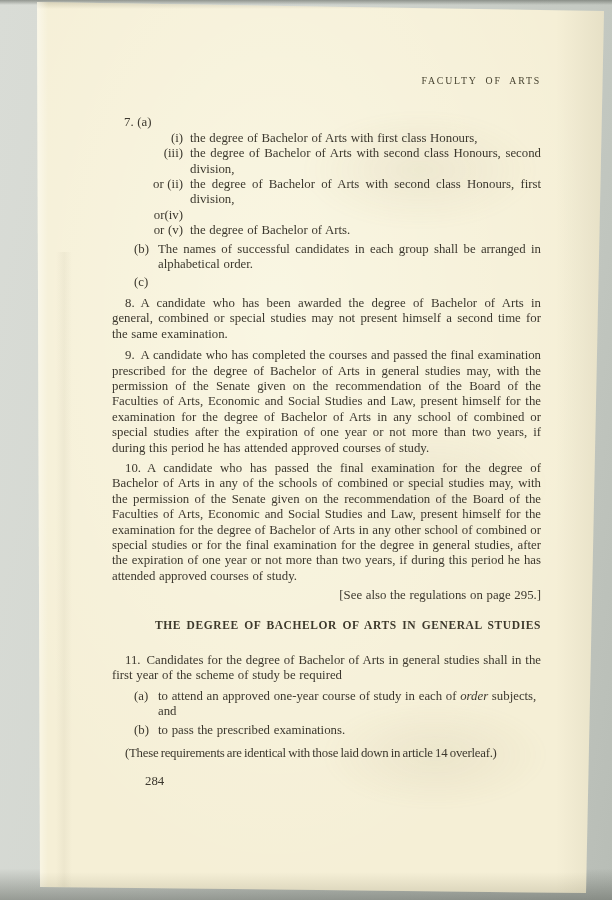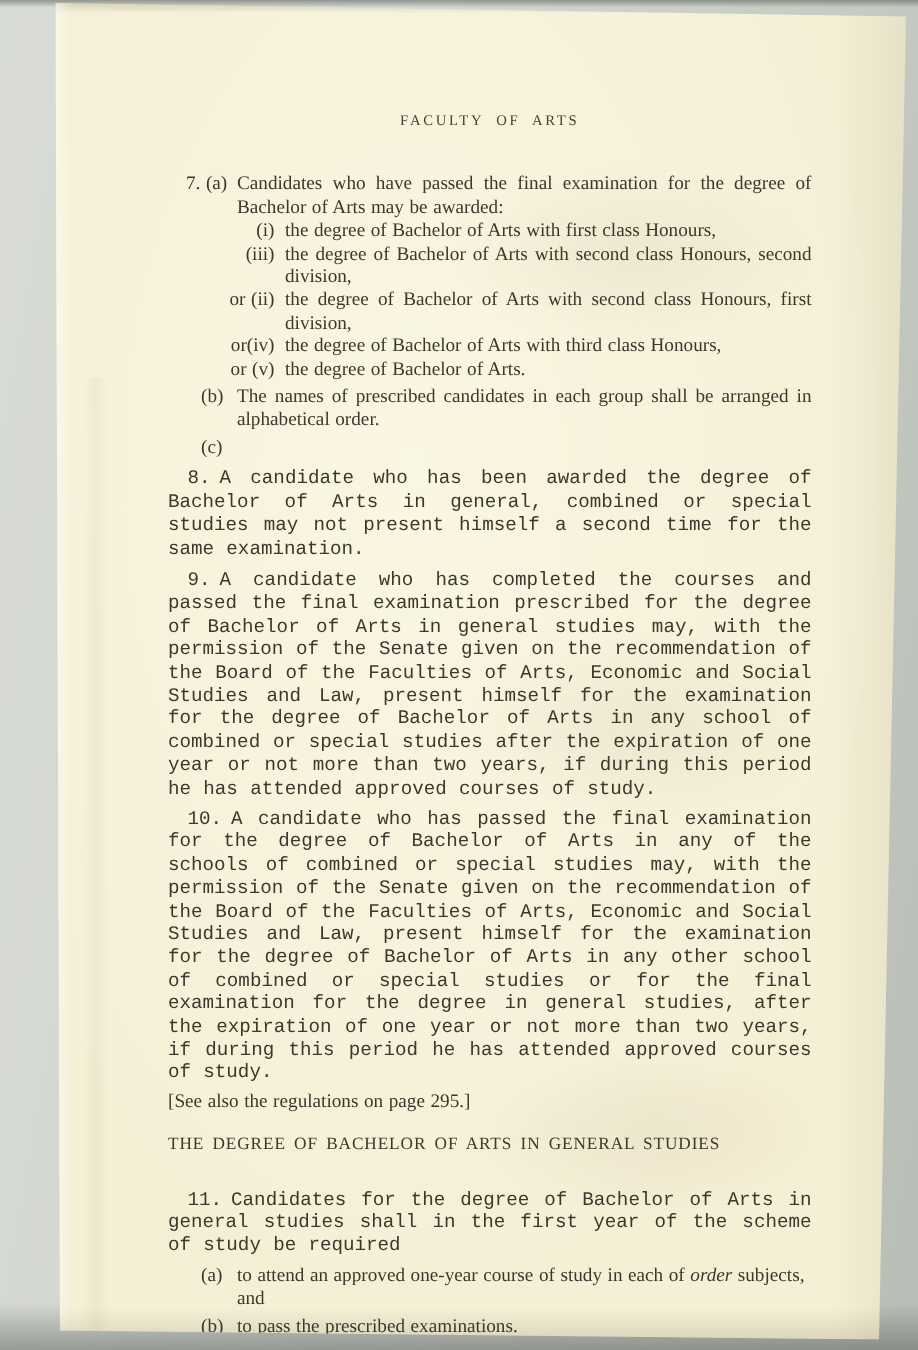--- a/index.html
+++ b/index.html
@@ -42,36 +42,36 @@
   .bleed.b2 { left:310px; top:420px;  width:240px; height:130px; }
   .bleed.b3 { left:320px; top:700px;  width:230px; height:110px; }
 
   
   .text-block {
     position:absolute; left:112px; top:72px; width:429px;
     font-size:12.8px; line-height:15.4px; color:#3c382e;
     text-align:justify; word-spacing:.5px;
   }
   .running-head {
-    text-align:center; text-indent:0; margin:1px 0 27px;
+    text-align:right; text-indent:0; margin:1px 0 27px;
     font-size:9.8px; letter-spacing:1.8px; word-spacing:4px; color:#46422f;
   }
   .row   { display:flex; }
   .row .txt { flex:1 1 auto; text-align:justify; }
   .lbl-7a  { flex:0 0 46px; box-sizing:border-box; padding-left:12px; white-space:nowrap; }
   .opt .lbl{ flex:0 0 78px; box-sizing:border-box; padding-right:7px; text-align:right; white-space:nowrap; }
   .sub     { margin-top:3px; }
   .sub .lbl{ flex:0 0 46px; box-sizing:border-box; padding-left:22px; white-space:nowrap; }
-  .para    { margin:5px 0 0; text-indent:13px;font-family:Liberation Mono, monospace; }
+  .para    { margin:5px 0 0; text-indent:13px; }
   .para.p9 { margin-top:6px; }
   .para.p10{ margin-top:5px; }
   .num     { margin-right:6px; }
-  .see-also{ margin-top:4px; text-align:left; text-indent:0; }
+  .see-also{ margin-top:4px; text-align:right; text-indent:0; }
   .section-heading {
-    margin:14px 0 16px; text-align:left; text-indent:0; font-weight:400;
+    margin:14px 0 16px; text-align:right; text-indent:0; font-weight:700;
     font-size:11.5px; letter-spacing:.6px; word-spacing:2px; color:#3d392c;
   }
   .para.p11{ margin-top:20px; }
   .row-11a { margin-top:5px; }
   .row-11b { margin-top:3px; }
   .cont    { display:block;font-family:Liberation Serif, serif; }
   .note    { margin-top:8px; text-indent:13px; white-space:nowrap;
              letter-spacing:-.25px; word-spacing:-.6px; }
   .page-number { margin-top:10px; text-align:left; text-indent:1px;margin-left:32px; }
   em { font-style:italic; }
@@ -91,47 +91,45 @@
     <div class="bleed b1"></div>
     <div class="bleed b2"></div>
     <div class="bleed b3"></div>
 
     <div class="text-block">
 
       <div class="running-head">FACULTY OF ARTS</div>
 
       <div class="row">
         <span class="lbl-7a">7. (a)</span>
-        <div class="txt">Candidates who have passed the final examination for the degree of Bachelor of Arts may be awarded:</div>
       </div>
 
       <div class="row opt">
         <span class="lbl">(i)</span>
         <div class="txt">the degree of Bachelor of Arts with first class Honours,</div>
       </div>
       <div class="row opt">
         <span class="lbl">(iii)</span>
         <div class="txt">the degree of Bachelor of Arts with second class Honours, second division,</div>
       </div>
       <div class="row opt">
         <span class="lbl">or (ii)</span>
         <div class="txt">the degree of Bachelor of Arts with second class Honours, first division,</div>
       </div>
       <div class="row opt">
         <span class="lbl">or(iv)</span>
-        <div class="txt">the degree of Bachelor of Arts with third class Honours,</div>
       </div>
       <div class="row opt">
         <span class="lbl">or (v)</span>
         <div class="txt">the degree of Bachelor of Arts.</div>
       </div>
 
       <div class="row sub">
         <span class="lbl">(b)</span>
-        <div class="txt">The names of prescribed candidates in each group shall be arranged in alphabetical order.</div>
+        <div class="txt">The names of successful candidates in each group shall be arranged in alphabetical order.</div>
       </div>
       <div class="row sub">
         <span class="lbl">(c)</span>
       </div>
 
       <p class="para p8">
         <span class="num">8.</span><span>A candidate who has been awarded the degree of Bachelor of Arts in general, combined or special studies may not present himself a second time for the same examination.</span>
       </p>
       <p class="para p9">
         <span class="num">9.</span><span>A candidate who has completed the courses and passed the final examination prescribed for the degree of Bachelor of Arts in general studies may, with the permission of the Senate given on the recommendation of the Board of the Faculties of Arts, Economic and Social Studies and Law, present himself for the examination for the degree of Bachelor of Arts in any school of combined or special studies after the expiration of one year or not more than two years, if during this period he has attended approved courses of study.</span>

